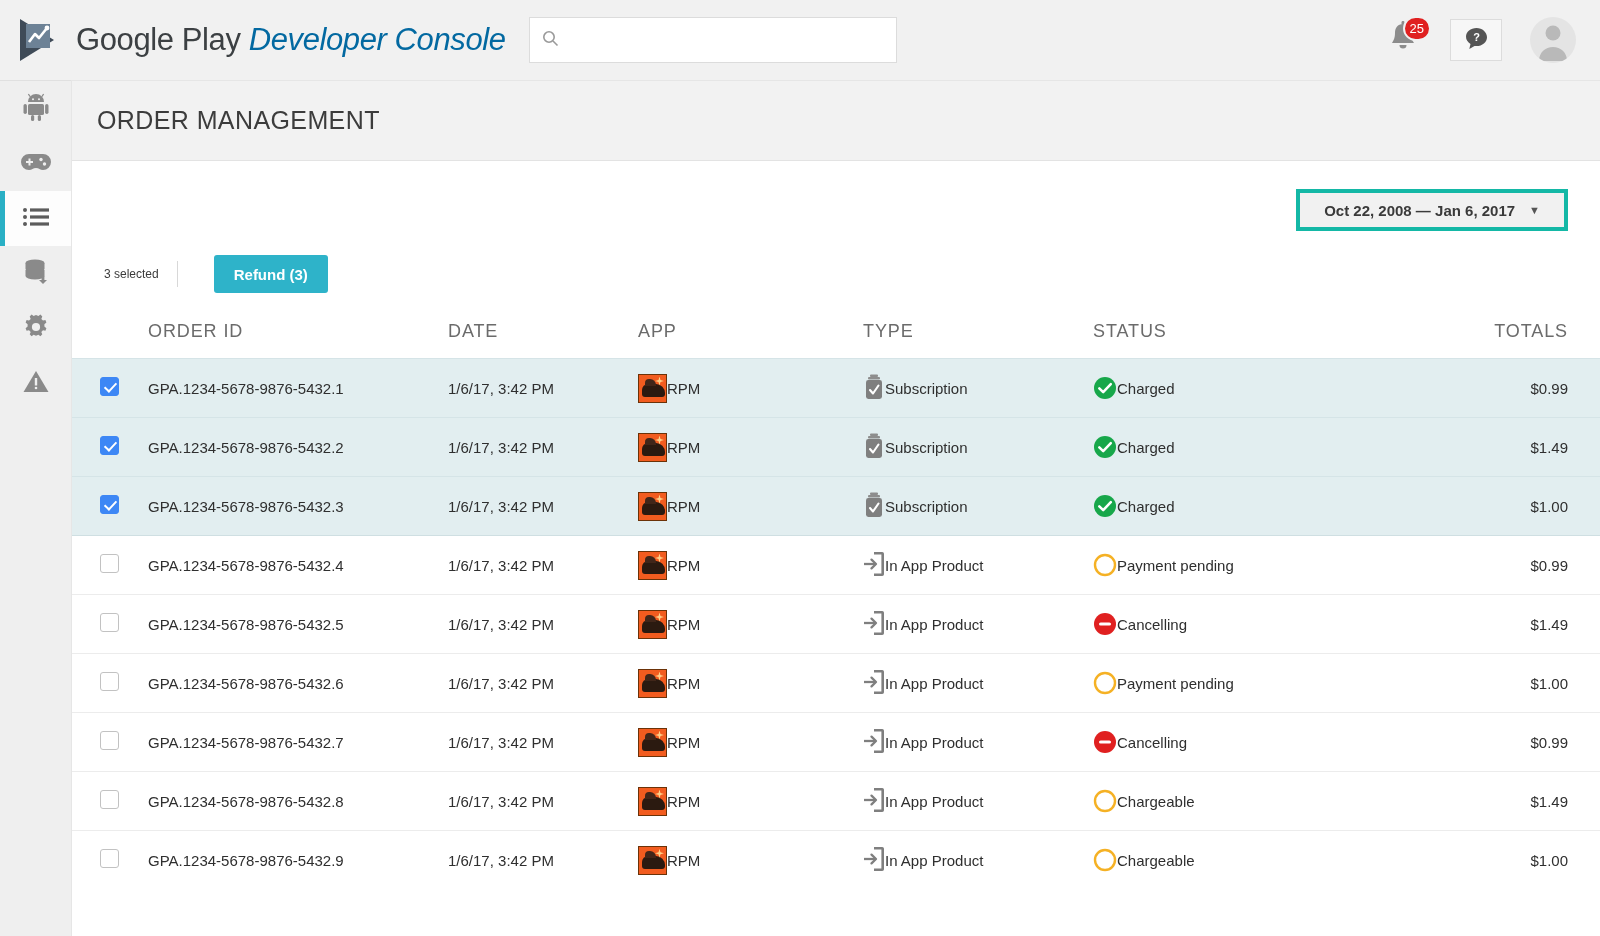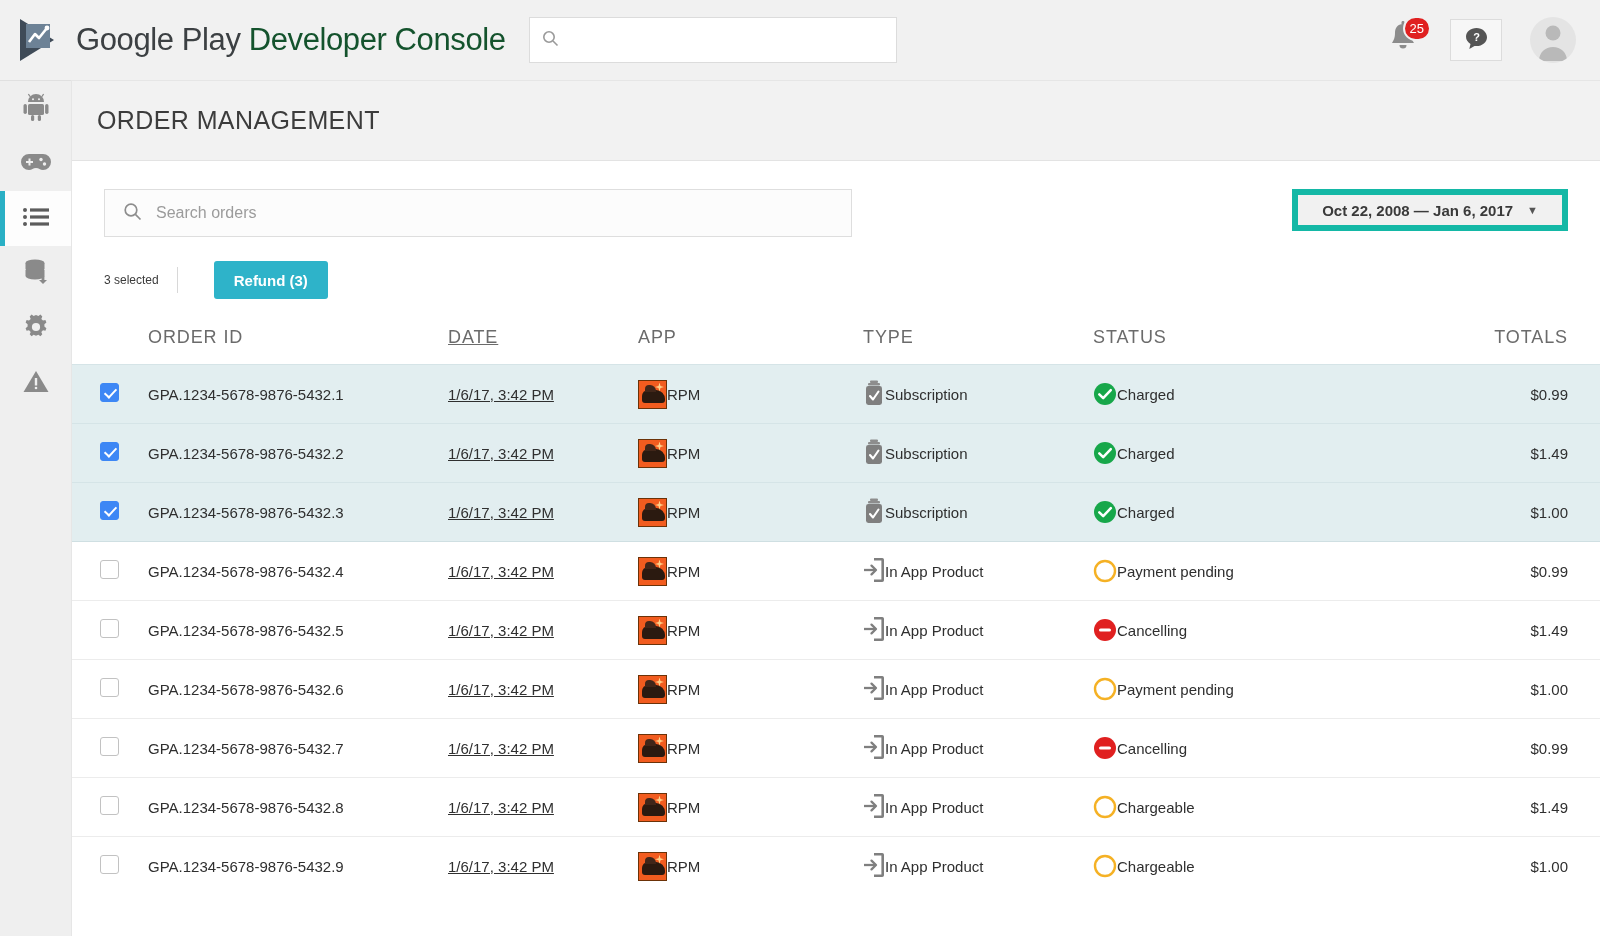--- a/index.html
+++ b/index.html
@@ -15,21 +15,21 @@
     position: absolute; top: 0; left: 0;
     width: 1600px; height: 81px;
     background: #f1f1f1;
     border-bottom: 1px solid #e0e0e0;
     display: flex; align-items: center;
   }
   .logo-wrap { display: flex; align-items: center; margin-left: 16px; }
   .play-logo { width: 42px; height: 46px; position: relative; }
   .brand { font-size: 31px; margin-left: 18px; letter-spacing: -0.4px; white-space: nowrap; }
   .brand .b-strong { color: #3c4043; font-weight: 400; }
-  .brand .b-light { color: #14532d; font-weight: 400; }
+  .brand .b-light { color: #0369a1; font-weight: 400; font-style: italic; }
 
   .top-search {
     margin-left: 23px;
     width: 368px; height: 46px;
     background: #fff;
     border: 1px solid #dcdcdc;
     display: flex; align-items: center;
     padding: 0 12px;
   }
   .top-search input {
@@ -114,21 +114,21 @@
     border: 0; outline: 0; flex: 1; margin-left: 14px;
     font-size: 16px; color: #444;
     background: transparent;
     font-family: "Liberation Sans", sans-serif;
   }
   .orders-search input::placeholder { color: #9b9b9b; }
 
   .daterange {
     margin-left: auto;
     height: 42px; min-width: 245px;
-    background: #f1f1f1; border: 6px solid #14b8a6;
+    background: #f1f1f1; border: 4px solid #14b8a6;
     display: flex; align-items: center; justify-content: center;
     gap: 14px; padding: 0 24px; cursor: pointer;
   }
   .daterange-label { font-size: 15px; font-weight: bold; color: #3a3a3a; white-space: nowrap; }
   .caret { font-size: 11px; color: #555; }
 
   .selection-row {
     padding: 24px 32px 0 32px;
     display: flex; align-items: center;
   }
@@ -154,21 +154,21 @@
   .tbl td {
     font-size: 15px; color: #2f2f2f;
     padding: 0; height: 59px; vertical-align: middle;
     border-top: 1px solid #ececec;
   }
   .tbl tr.sel td { background: #e2eef0; border-top-color: #d5e4e7; margin-left: 22px; }
   .tbl tr.sel + tr:not(.sel) td { border-top-color: #cfdfe2; }
 
   .c-check { width: 76px; padding-left: 28px !important; }
   .c-order { width: 300px; }
-  .c-date  { width: 190px; text-decoration: underline; }
+  .c-date  { width: 190px; }
   .c-app   { width: 225px; }
   .c-type  { width: 230px; }
   .c-status{ width: 300px; }
   .c-total { text-align: right; padding-right: 32px !important; }
 
   th.c-check { padding-left: 28px; }
   th.c-total { text-align: right; padding-right: 32px; }
 
   .chk {
     width: 19px; height: 19px; border-radius: 3px;
@@ -347,29 +347,20 @@
   </div>
 </div>
 
 <div class="card">
 
   <div class="page-header">
     <h1 class="page-title">ORDER MANAGEMENT</h1>
   </div>
 
   <div class="toolbar">
-    <div class="orders-search">
-      <span>
-        <svg width="19" height="19" viewBox="0 0 19 19">
-            <circle cx="8" cy="8" r="5.8" fill="none" stroke="#8d8d8d" stroke-width="1.7"></circle>
-            <line x1="12.4" y1="12.4" x2="17.5" y2="17.5" stroke="#8d8d8d" stroke-width="1.7"></line>
-          </svg>
-      </span>
-      <input type="text" value="" placeholder="Search orders" style="">
-    </div>
 
     <div class="daterange">
       <span class="daterange-label">Oct 22, 2008 — Jan 6, 2017</span>
       <span class="caret">▼</span>
     </div>
   </div>
 
   <div class="selection-row">
     <span class="sel-count">3 selected</span>
     <span class="sel-divider"></span>

